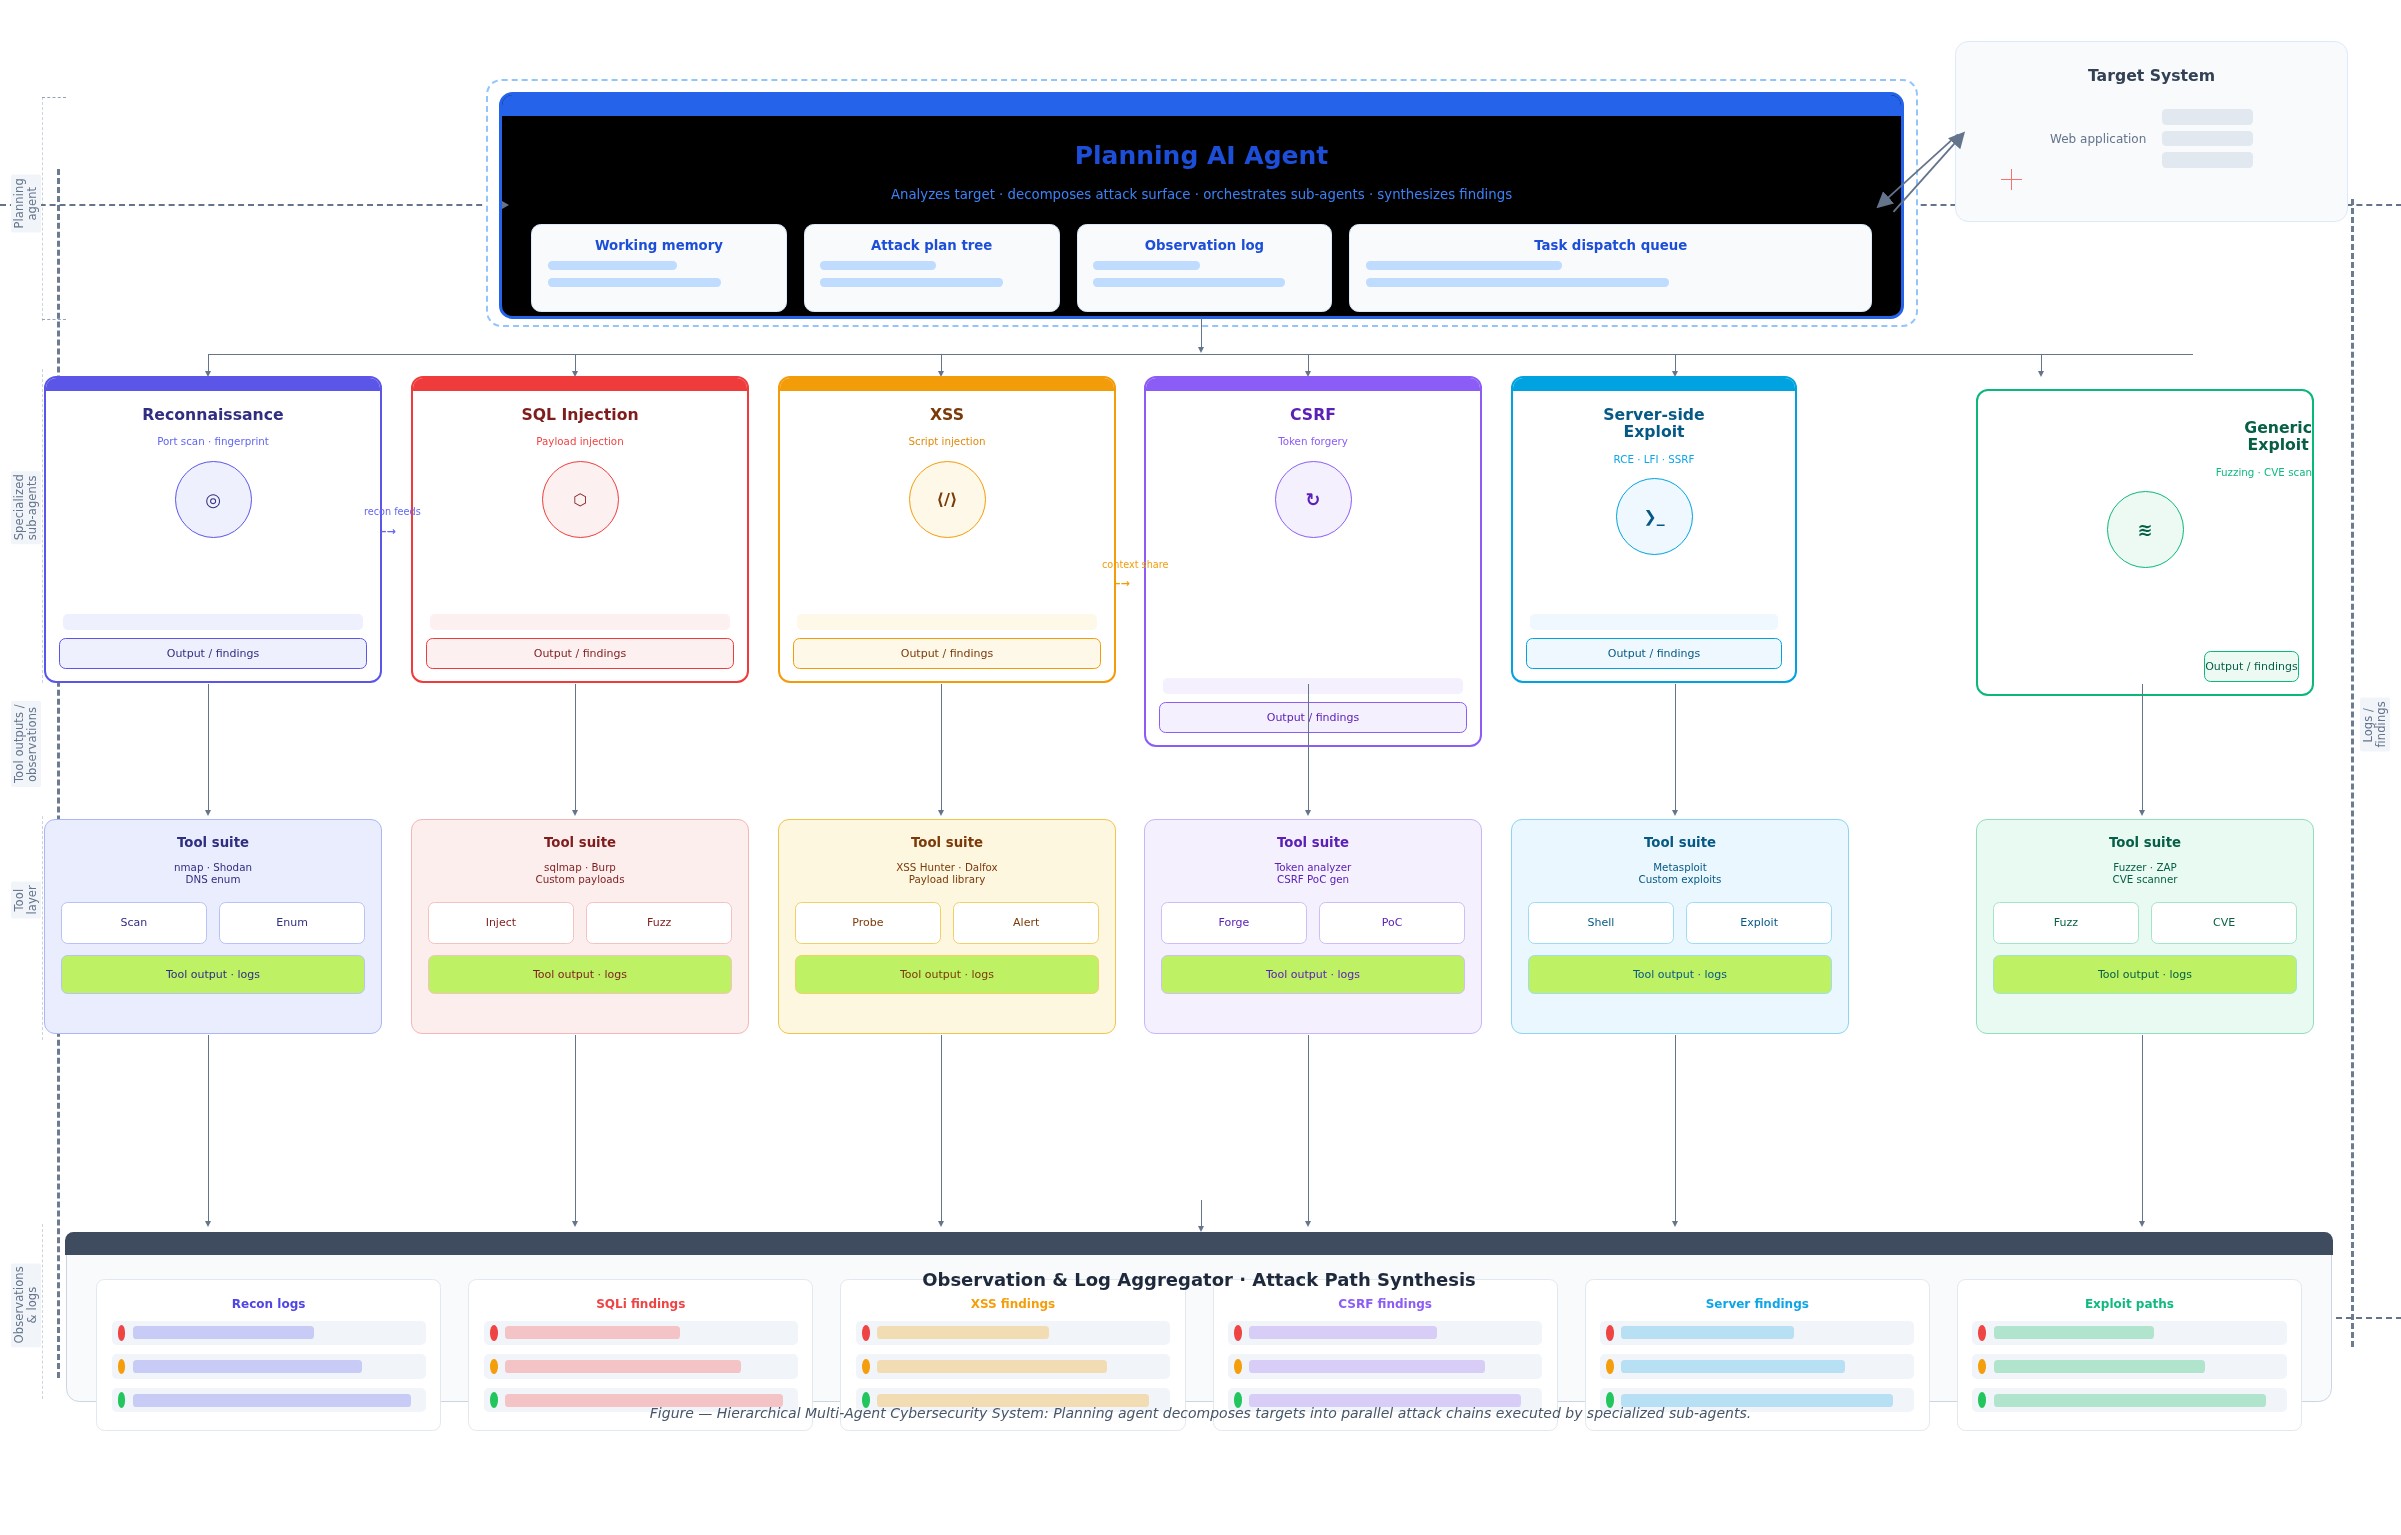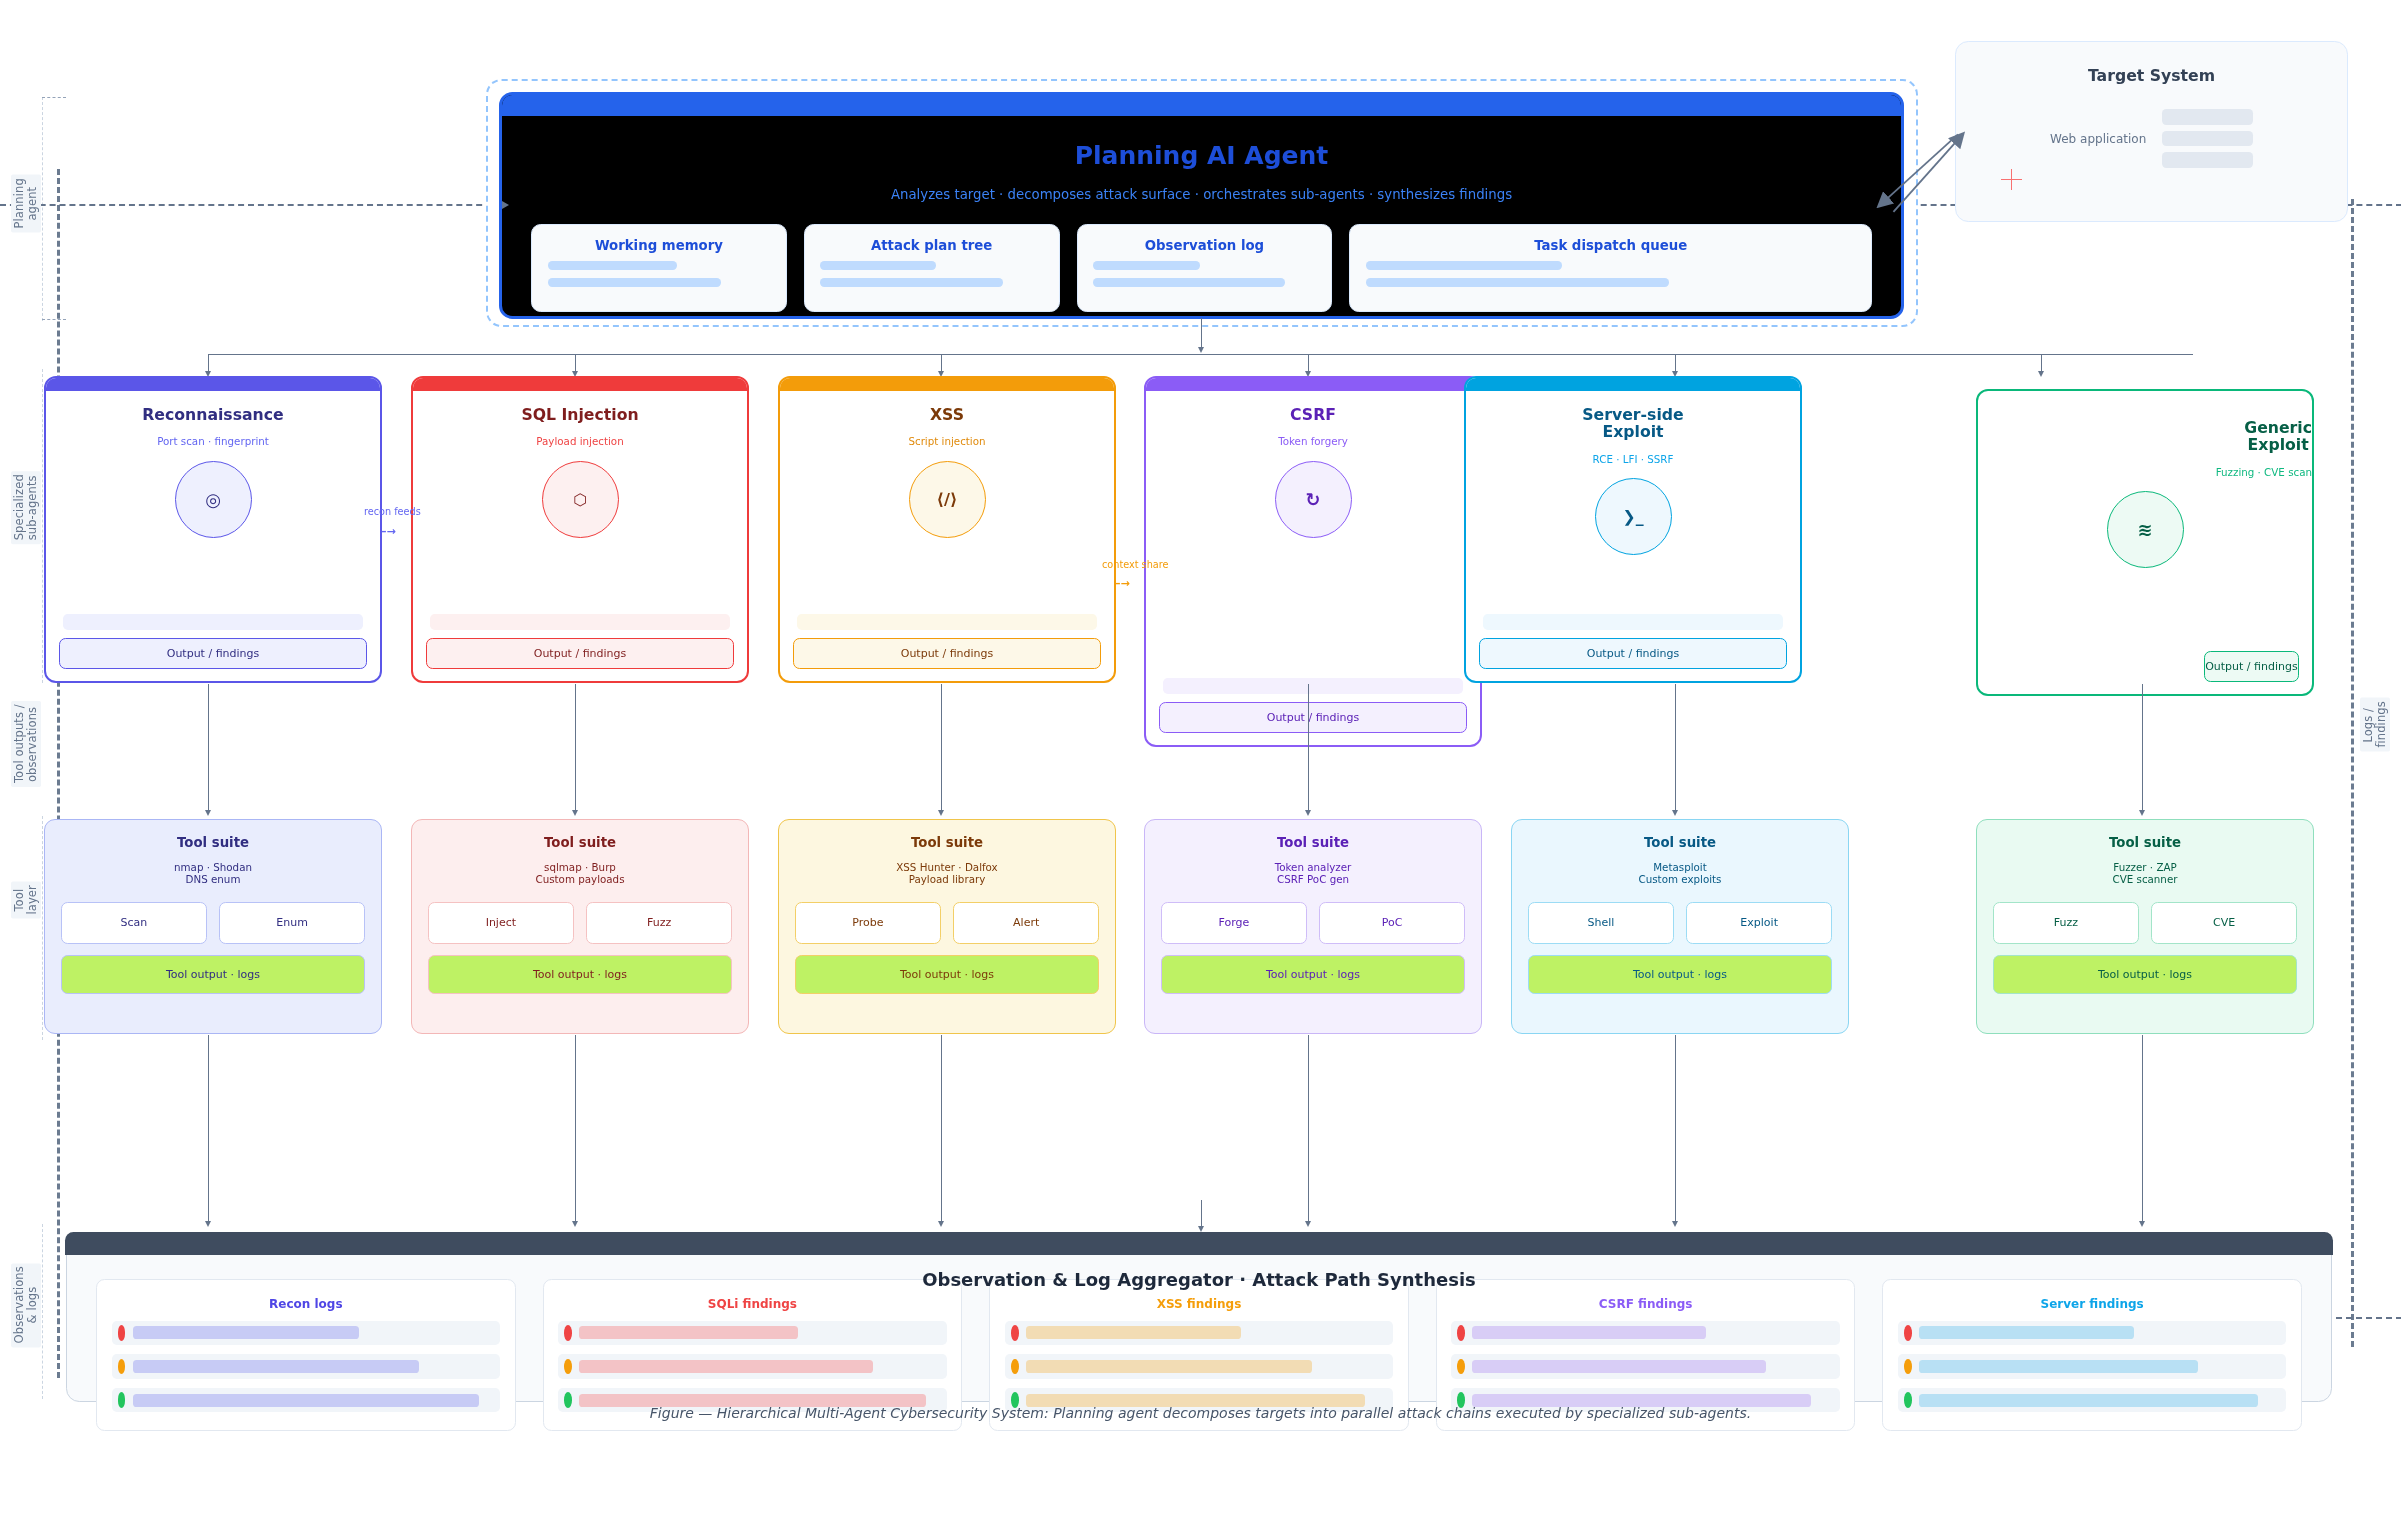--- a/index.html
+++ b/index.html
@@ -388,21 +388,21 @@
   <div class="agent" style="left:1144px; top:376px; width:338px; height:371px; border-color:#8b5cf6;">
     <div class="agent-top" style="background:#8b5cf6;"></div>
     <div class="agent-title" style="color:#5b21b6;">CSRF</div>
     <div class="agent-sub" style="color:#8b5cf6;">Token forgery</div>
     <div class="agent-bubble" style="border-color:#8b5cf6; background:#f4f0fe; color:#5b21b6;">↻</div>
     <div class="agent-fill"></div>
     <div class="agent-ghost" style="background:#f4f0fe;"></div>
     <div class="agent-out" style="border-color:#8b5cf6; background:#f4f0fe; color:#5b21b6;">Output / findings</div>
   </div>
 
-  <div class="agent" style="left:1464px; top:376px; width:338px; height:307px; border-color:#00a3e0;">
+  <div class="agent" style="left:1511px; top:376px; width:286px; height:307px; border-color:#00a3e0;">
     <div class="agent-top" style="background:#00a3e0;"></div>
     <div class="agent-title" style="color:#075985;">Server-side
 Exploit</div>
     <div class="agent-sub" style="color:#0ea5e9;">RCE · LFI · SSRF</div>
     <div class="agent-bubble" style="border-color:#00a3e0; background:#eef8fe; color:#075985; font-size:15.7px;">❯_</div>
     <div class="agent-fill"></div>
     <div class="agent-ghost" style="background:#eef8fe;"></div>
     <div class="agent-out" style="border-color:#00a3e0; background:#eef8fe; color:#075985;">Output / findings</div>
   </div>
 
@@ -620,20 +620,35 @@
         <div class="arow">
             <span class="dot" style="background:#f59e0b;"></span>
             <span class="arow-bar" style="background:#b8e0f4;width:74%"></span>
           </div>
         <div class="arow">
             <span class="dot" style="background:#22c55e;"></span>
             <span class="arow-bar" style="background:#b8e0f4;width:90%"></span>
           </div>
       </div>
 
+      <div class="acard">
+        <div class="acard-title" style="color:#10b981;">Exploit paths</div>
+        <div class="arow">
+            <span class="dot" style="background:#ef4444;"></span>
+            <span class="arow-bar" style="background:#b1e4cd;width:53%"></span>
+          </div>
+        <div class="arow">
+            <span class="dot" style="background:#f59e0b;"></span>
+            <span class="arow-bar" style="background:#b1e4cd;width:70%"></span>
+          </div>
+        <div class="arow">
+            <span class="dot" style="background:#b1e4cd;background:#22c55e;"></span>
+            <span class="arow-bar" style="background:#b1e4cd;width:90%"></span>
+          </div>
+      </div>
 
     </div>
     <div class="agg-title">Observation &amp; Log Aggregator  ·  Attack Path Synthesis</div>
   </div>
 
   <div class="caption" style="top:1405px;">Figure — Hierarchical Multi-Agent Cybersecurity System: Planning agent decomposes targets into parallel attack chains executed by specialized sub-agents.</div>
 
 </div>
 
 

